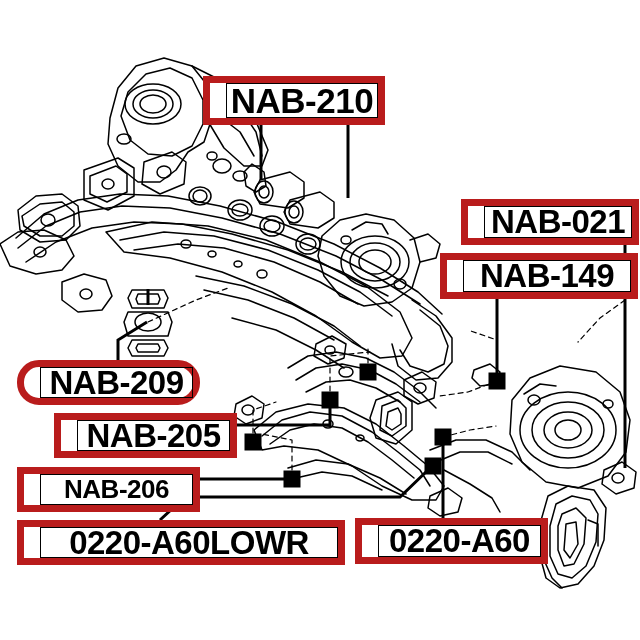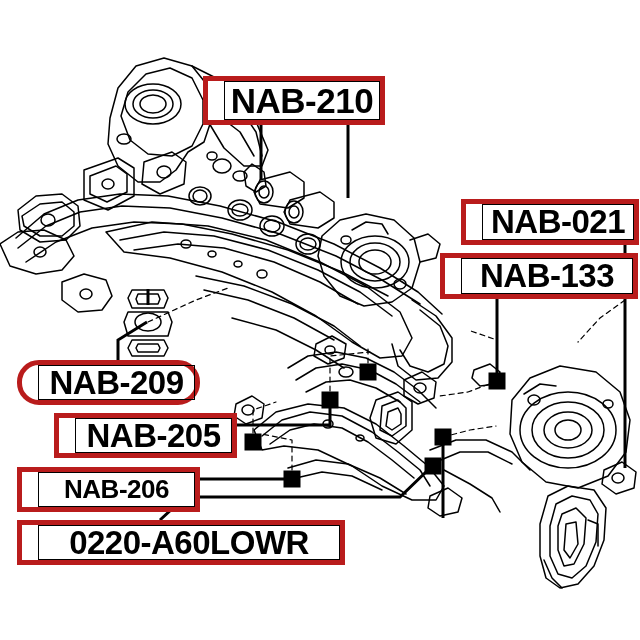--- a/index.html
+++ b/index.html
@@ -2,21 +2,21 @@
 <html><head>
 <meta charset="utf-8">
 <style>
   html,body{margin:0;padding:0;background:#ffffff;}
   body{width:640px;height:640px;overflow:hidden;
        font-family:"Liberation Sans",sans-serif;}
   #stage{position:relative;width:640px;height:640px;background:#fff;}
   svg.layer{position:absolute;left:0;top:0;width:640px;height:640px;}
 
   .callout{position:absolute;box-sizing:border-box;background:#ffffff;
-           border:5px solid #b91c1c;display:flex;align-items:center;
+           border:7px solid #b91c1c;display:flex;align-items:center;
            justify-content:center;z-index:20;padding-left:16px;}
   .callout .inner{box-sizing:border-box;width:100%;height:100%;
            border:1px solid #000;display:flex;align-items:center;
            justify-content:center;}
   .callout span{font-family:"Liberation Sans",sans-serif;font-weight:bold;
            color:#000;letter-spacing:-0.5px;white-space:nowrap;}
 </style>
 </head>
 <body>
 
@@ -228,21 +228,21 @@
   </div>
 
   <div class="callout" style="left:461px;top:199px;width:178px;height:46px;">
     <div class="inner">
         <span style="font-size:33px;">NAB-021</span>
       </div>
   </div>
 
   <div class="callout" style="left:440px;top:253px;width:198px;height:46px;">
     <div class="inner">
-        <span style="font-size:33px;">NAB-133</span>
+        <span style="font-size:33px;">NAB-149</span>
       </div>
   </div>
 
   <div class="callout" style="left:17px;top:360px;width:183px;height:45px;border-radius:22px;">
     <div class="inner">
         <span style="font-size:33px;">NAB-209</span>
       </div>
   </div>
 
   <div class="callout" style="left:17px;top:413px;width:183px;height:45px;margin-left:37px;">
@@ -256,14 +256,19 @@
         <span style="font-size:26px;">NAB-206</span>
       </div>
   </div>
 
   <div class="callout" style="left:17px;top:520px;width:328px;height:45px;">
     <div class="inner">
         <span style="font-size:33px;">0220-A60LOWR</span>
       </div>
   </div>
 
+  <div class="callout" style="left:355px;top:518px;width:193px;height:46px;">
+    <div class="inner">
+        <span style="font-size:33px;">0220-A60</span>
+      </div>
+  </div>
 
 </div>
 
 </body></html>

